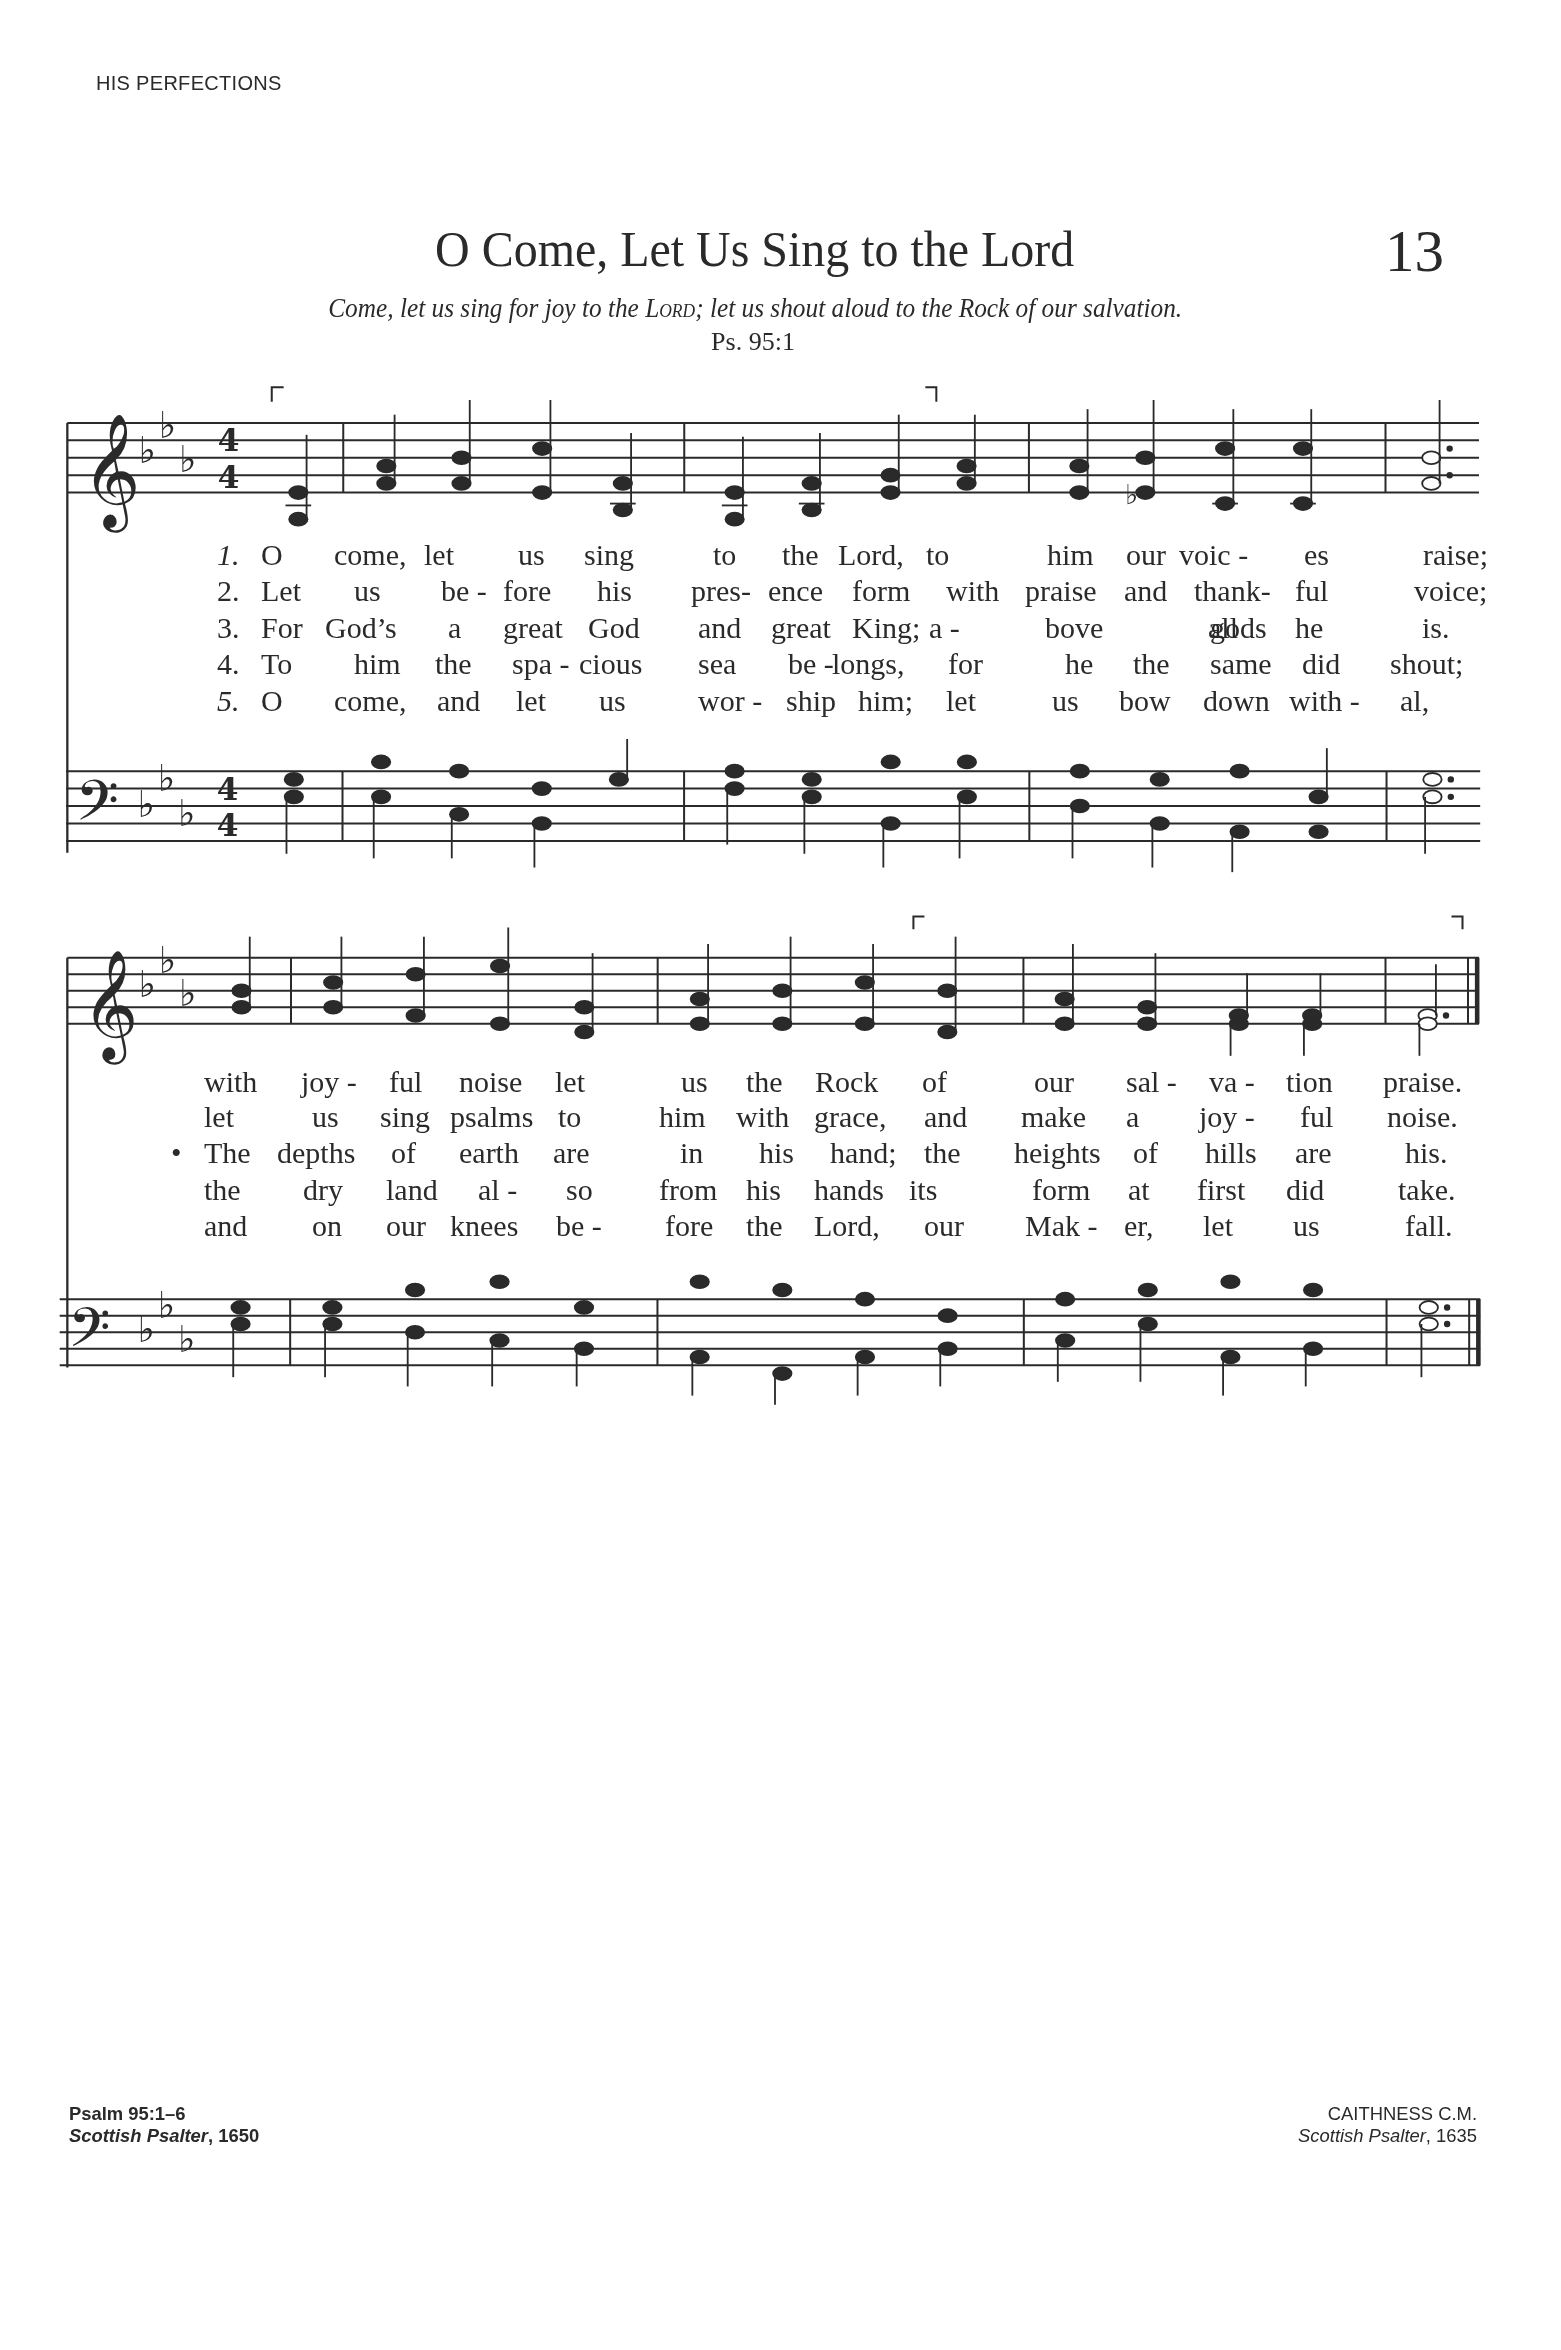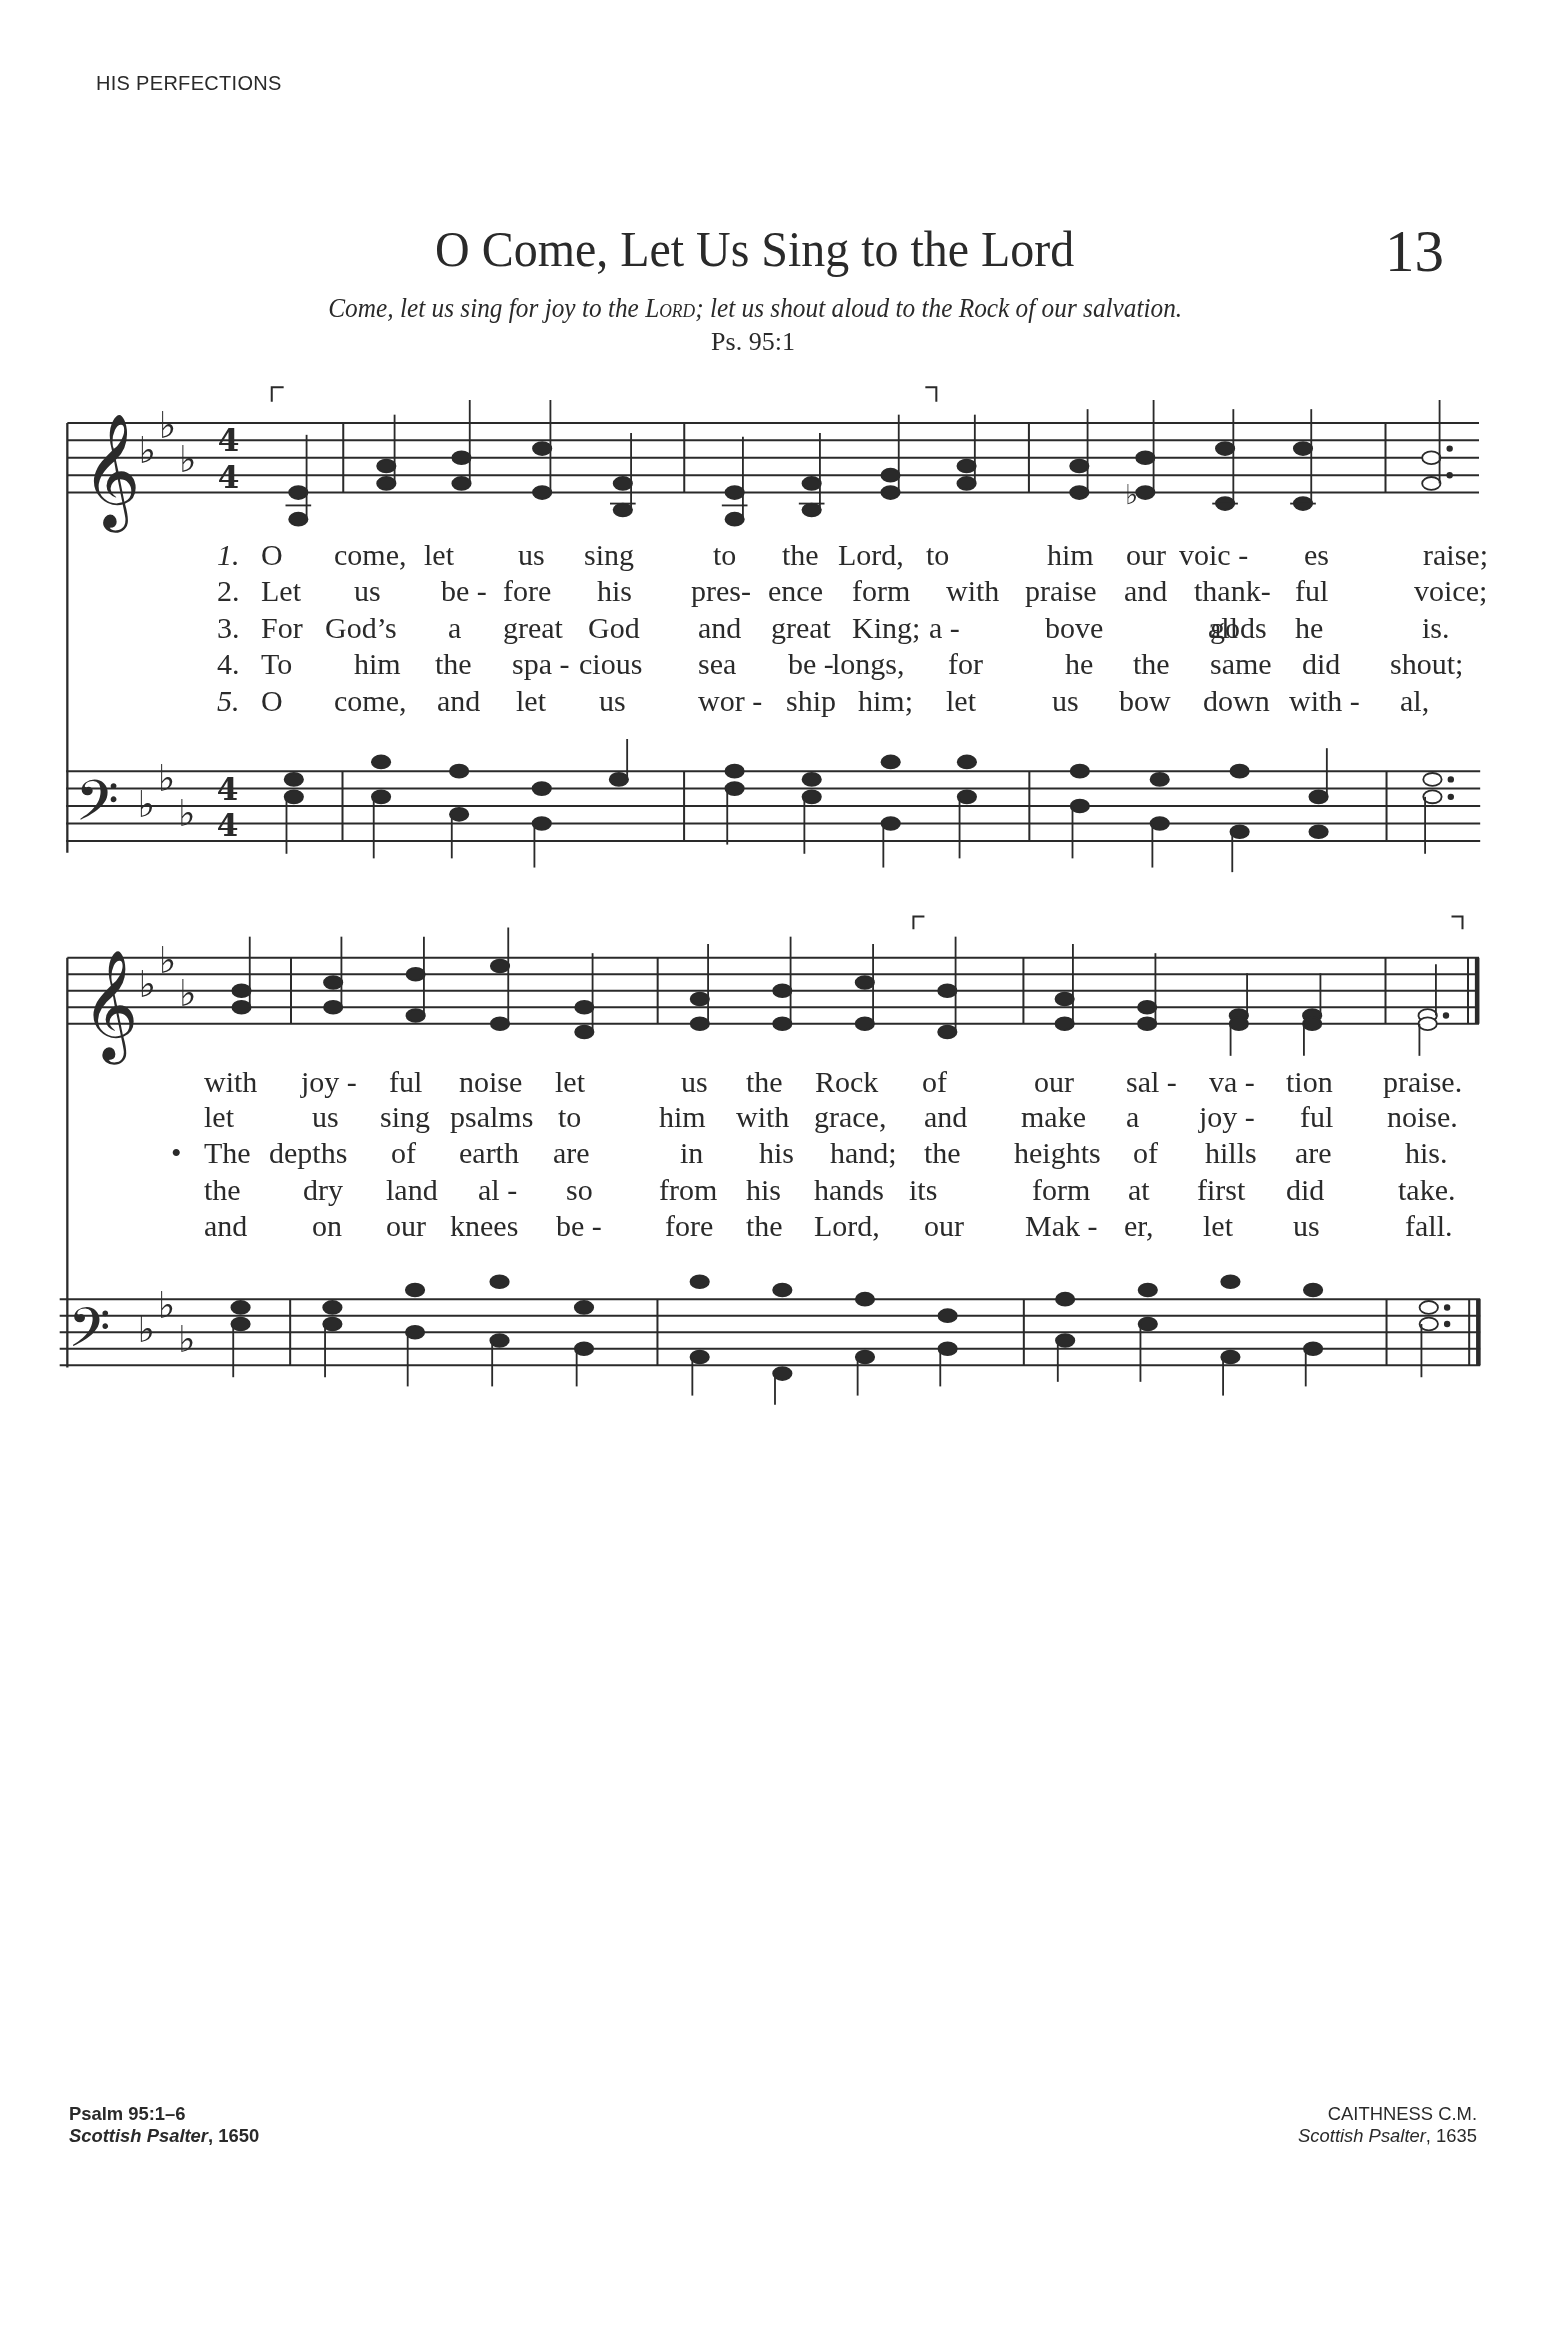--- a/index.html
+++ b/index.html
@@ -379,21 +379,21 @@
     <span style="left:924px">and</span>
     <span style="left:1021px">make</span>
     <span style="left:1126px">a</span>
     <span style="left:1199px">joy -</span>
     <span style="left:1300px">ful</span>
     <span style="left:1387px">noise.</span>
   </div>
   <div class="lyric-line serif" style="top:1136px">
     <span class="verse-num" style="left:171px">•</span>
     <span style="left:204px">The</span>
-    <span style="left:269px">depths</span>
+    <span style="left:277px">depths</span>
     <span style="left:391px">of</span>
     <span style="left:459px">earth</span>
     <span style="left:553px">are</span>
     <span style="left:680px">in</span>
     <span style="left:759px">his</span>
     <span style="left:830px">hand;</span>
     <span style="left:924px">the</span>
     <span style="left:1014px">heights</span>
     <span style="left:1133px">of</span>
     <span style="left:1205px">hills</span>

